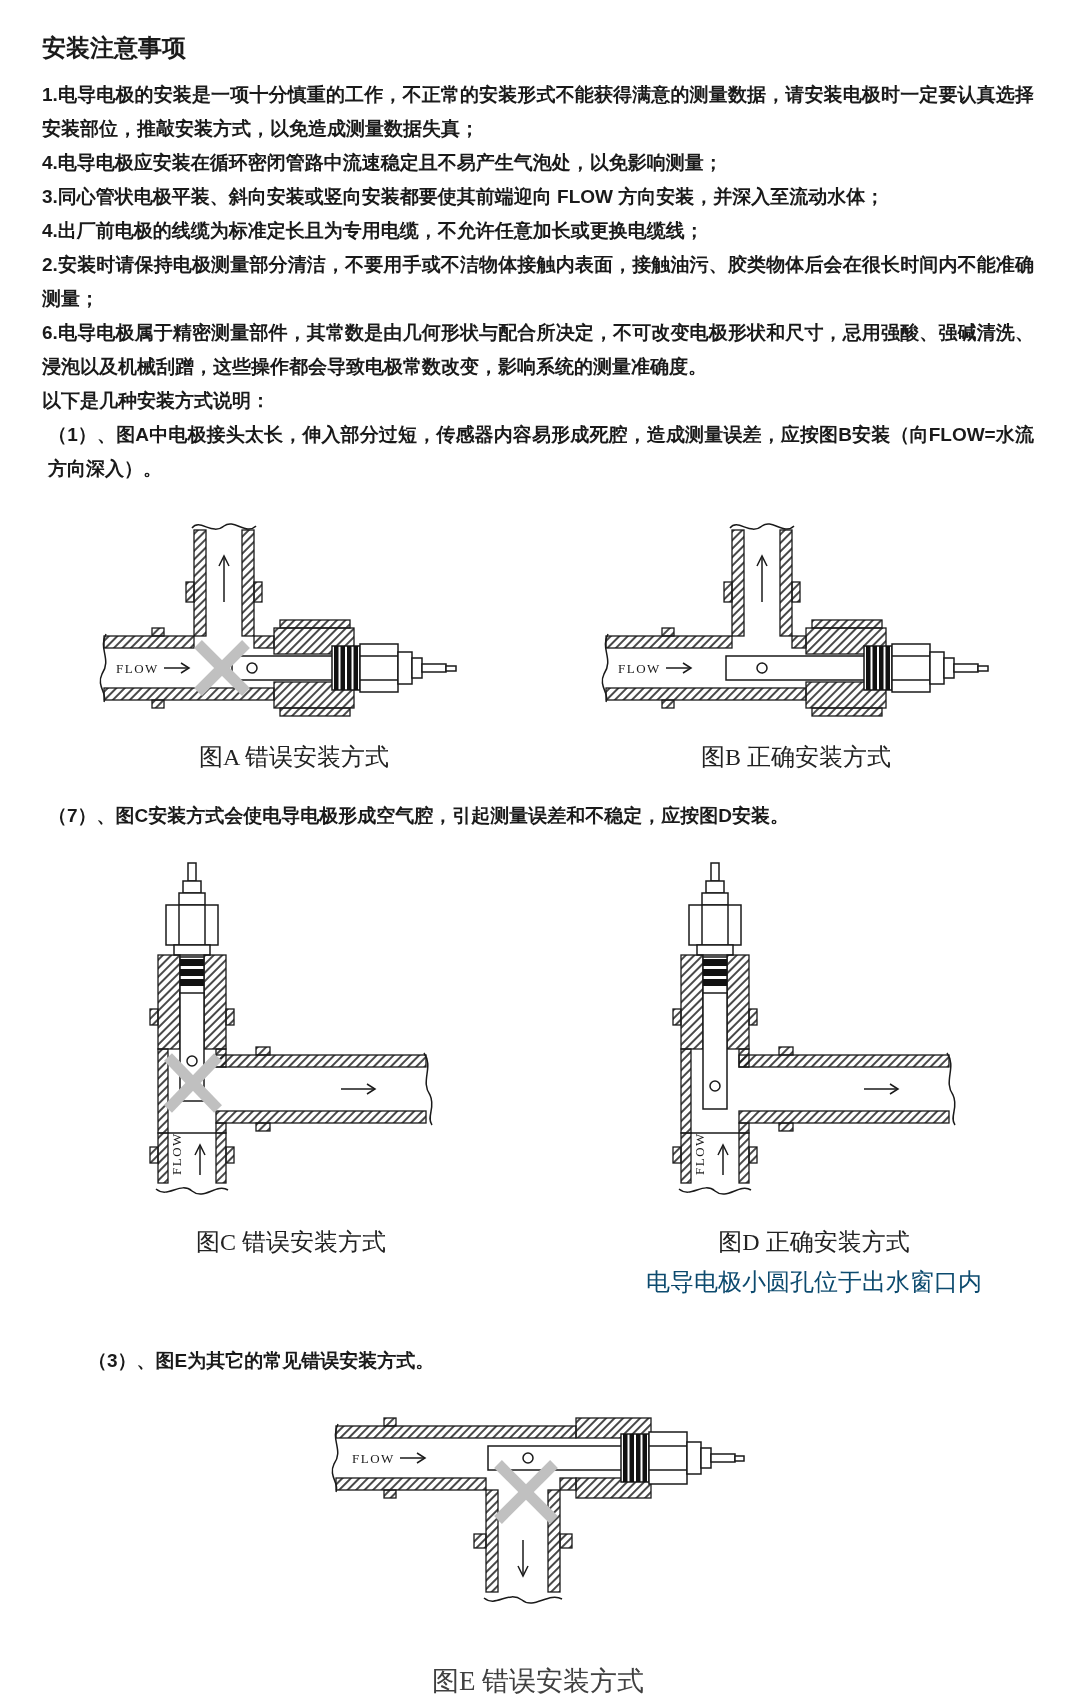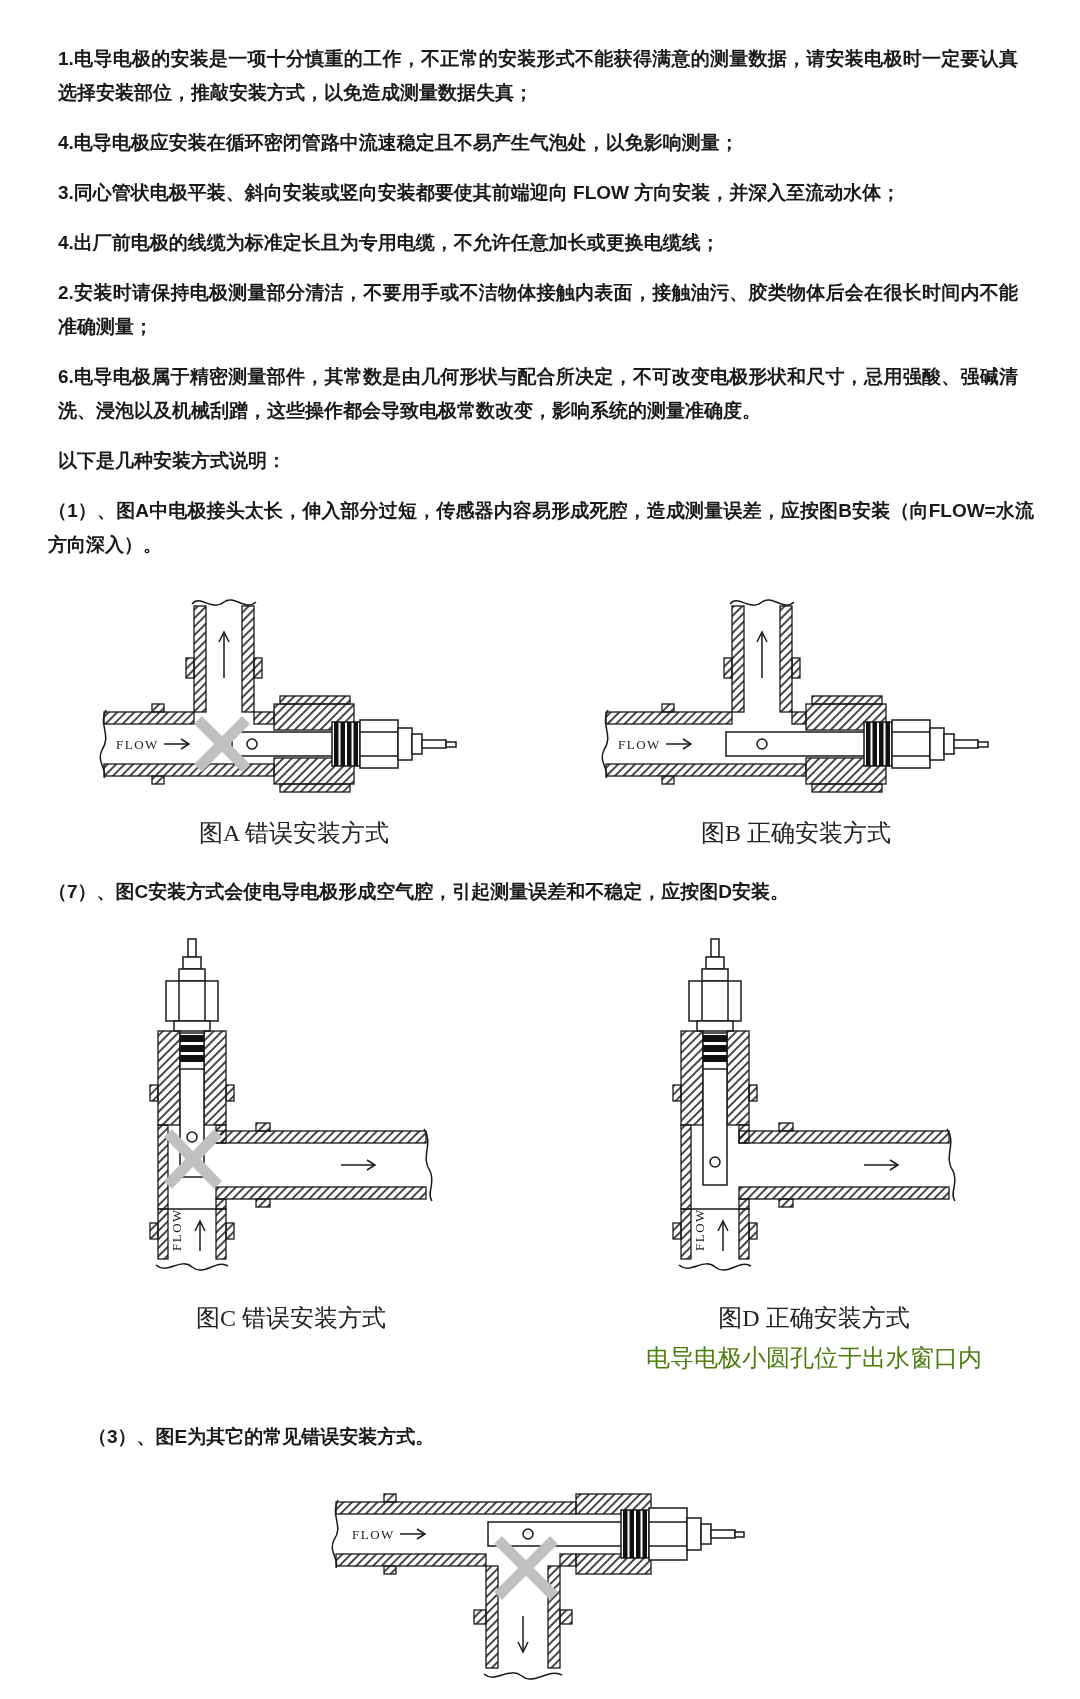--- a/index.html
+++ b/index.html
@@ -12,21 +12,21 @@
 
   .page-title {
     font-size: 24px;
     font-weight: 700;
     margin: 6px 0 14px 0;
   }
   .note, .item {
     font-size: 19px;
     font-weight: 600;
     line-height: 34px;
-    margin: 16px;
+    margin: 0;
     text-align: justify;
   }
   .intro { margin-top: 0; }
   .item-1 { margin: 0 0 0 6px; }
   .item-2 { margin: 26px 0 0 6px; }
   .item-3 { margin: 46px 0 0 46px; }
 
   .fig-row { display: flex; justify-content: space-between; }
   .row-ab { margin: 8px 38px 0 52px; }
   .row-cd { margin: 26px 52px 0 94px; align-items: flex-start; }
@@ -37,21 +37,21 @@
     font-family: "Liberation Serif", "DejaVu Serif", serif;
     font-size: 24px;
     color: #222;
     margin-top: 18px;
     white-space: nowrap;
     text-align: center;
   }
   .cap2 {
     font-family: "Liberation Serif", "DejaVu Serif", serif;
     font-size: 24px;
-    color: #4d7c0f;
+    color: #0c4a6e;
     margin-top: 8px;
     white-space: nowrap;
     text-align: center;
   }
   .fig-e-wrap { margin-top: 34px; display: flex; flex-direction: column; align-items: center; }
   .cap-e {
     font-family: "Liberation Serif", "DejaVu Serif", serif;
     font-size: 27px;
     color: #404040;
     margin-top: 17px;
@@ -68,20 +68,21 @@
     font-size: 13px;
     letter-spacing: 1.5px;
     fill: #1a1a1a;
   }
 </style>
 </head>
 <body>
 
 <div class="doc">
 
+  <h1 class="page-title">安装注意事项</h1>
 
   <div>
     <p class="note">1.电导电极的安装是一项十分慎重的工作，不正常的安装形式不能获得满意的测量数据，请安装电极时一定要认真选择安装部位，推敲安装方式，以免造成测量数据失真；</p>
     <p class="note">4.电导电极应安装在循环密闭管路中流速稳定且不易产生气泡处，以免影响测量；</p>
     <p class="note">3.同心管状电极平装、斜向安装或竖向安装都要使其前端迎向 FLOW 方向安装，并深入至流动水体；</p>
     <p class="note">4.出厂前电极的线缆为标准定长且为专用电缆，不允许任意加长或更换电缆线；</p>
     <p class="note">2.安装时请保持电极测量部分清洁，不要用手或不洁物体接触内表面，接触油污、胶类物体后会在很长时间内不能准确测量；</p>
     <p class="note">6.电导电极属于精密测量部件，其常数是由几何形状与配合所决定，不可改变电极形状和尺寸，忌用强酸、强碱清洗、浸泡以及机械刮蹭，这些操作都会导致电极常数改变，影响系统的测量准确度。</p>
     <p class="note intro">以下是几种安装方式说明：</p>
     <p class="note item item-1">（1）、图A中电极接头太长，伸入部分过短，传感器内容易形成死腔，造成测量误差，应按图B安装（向FLOW=水流方向深入）。</p>

